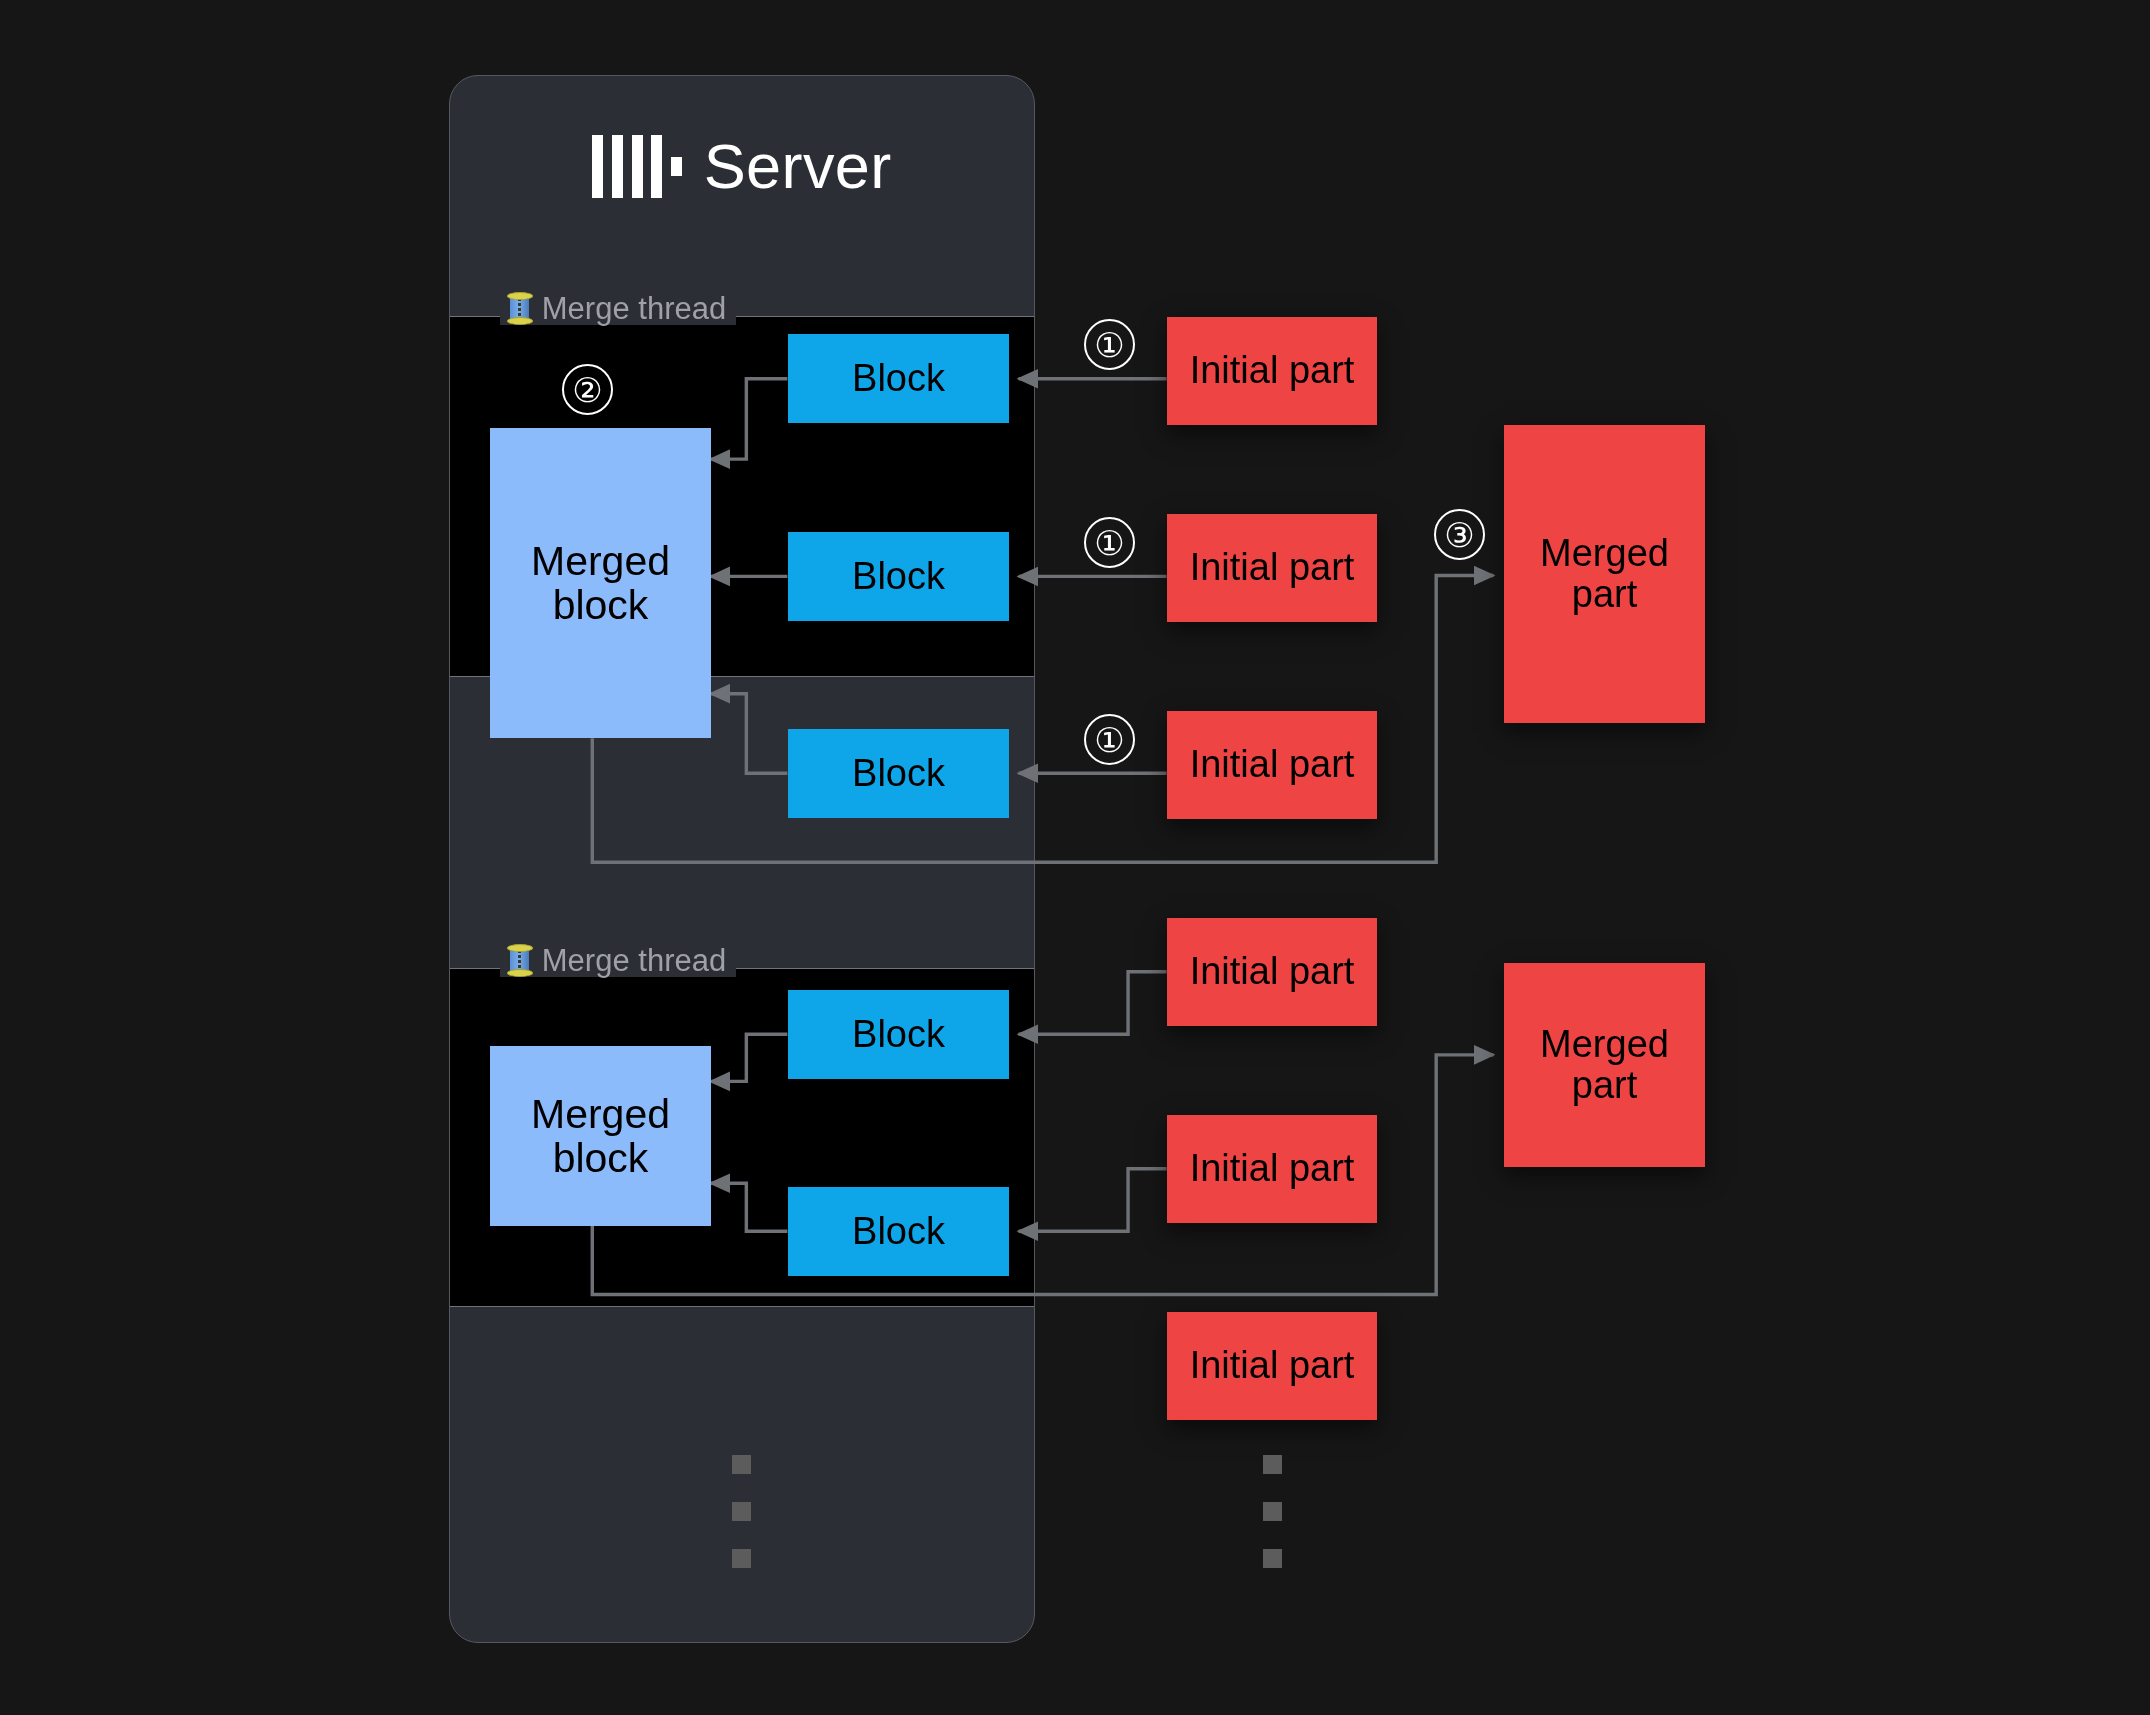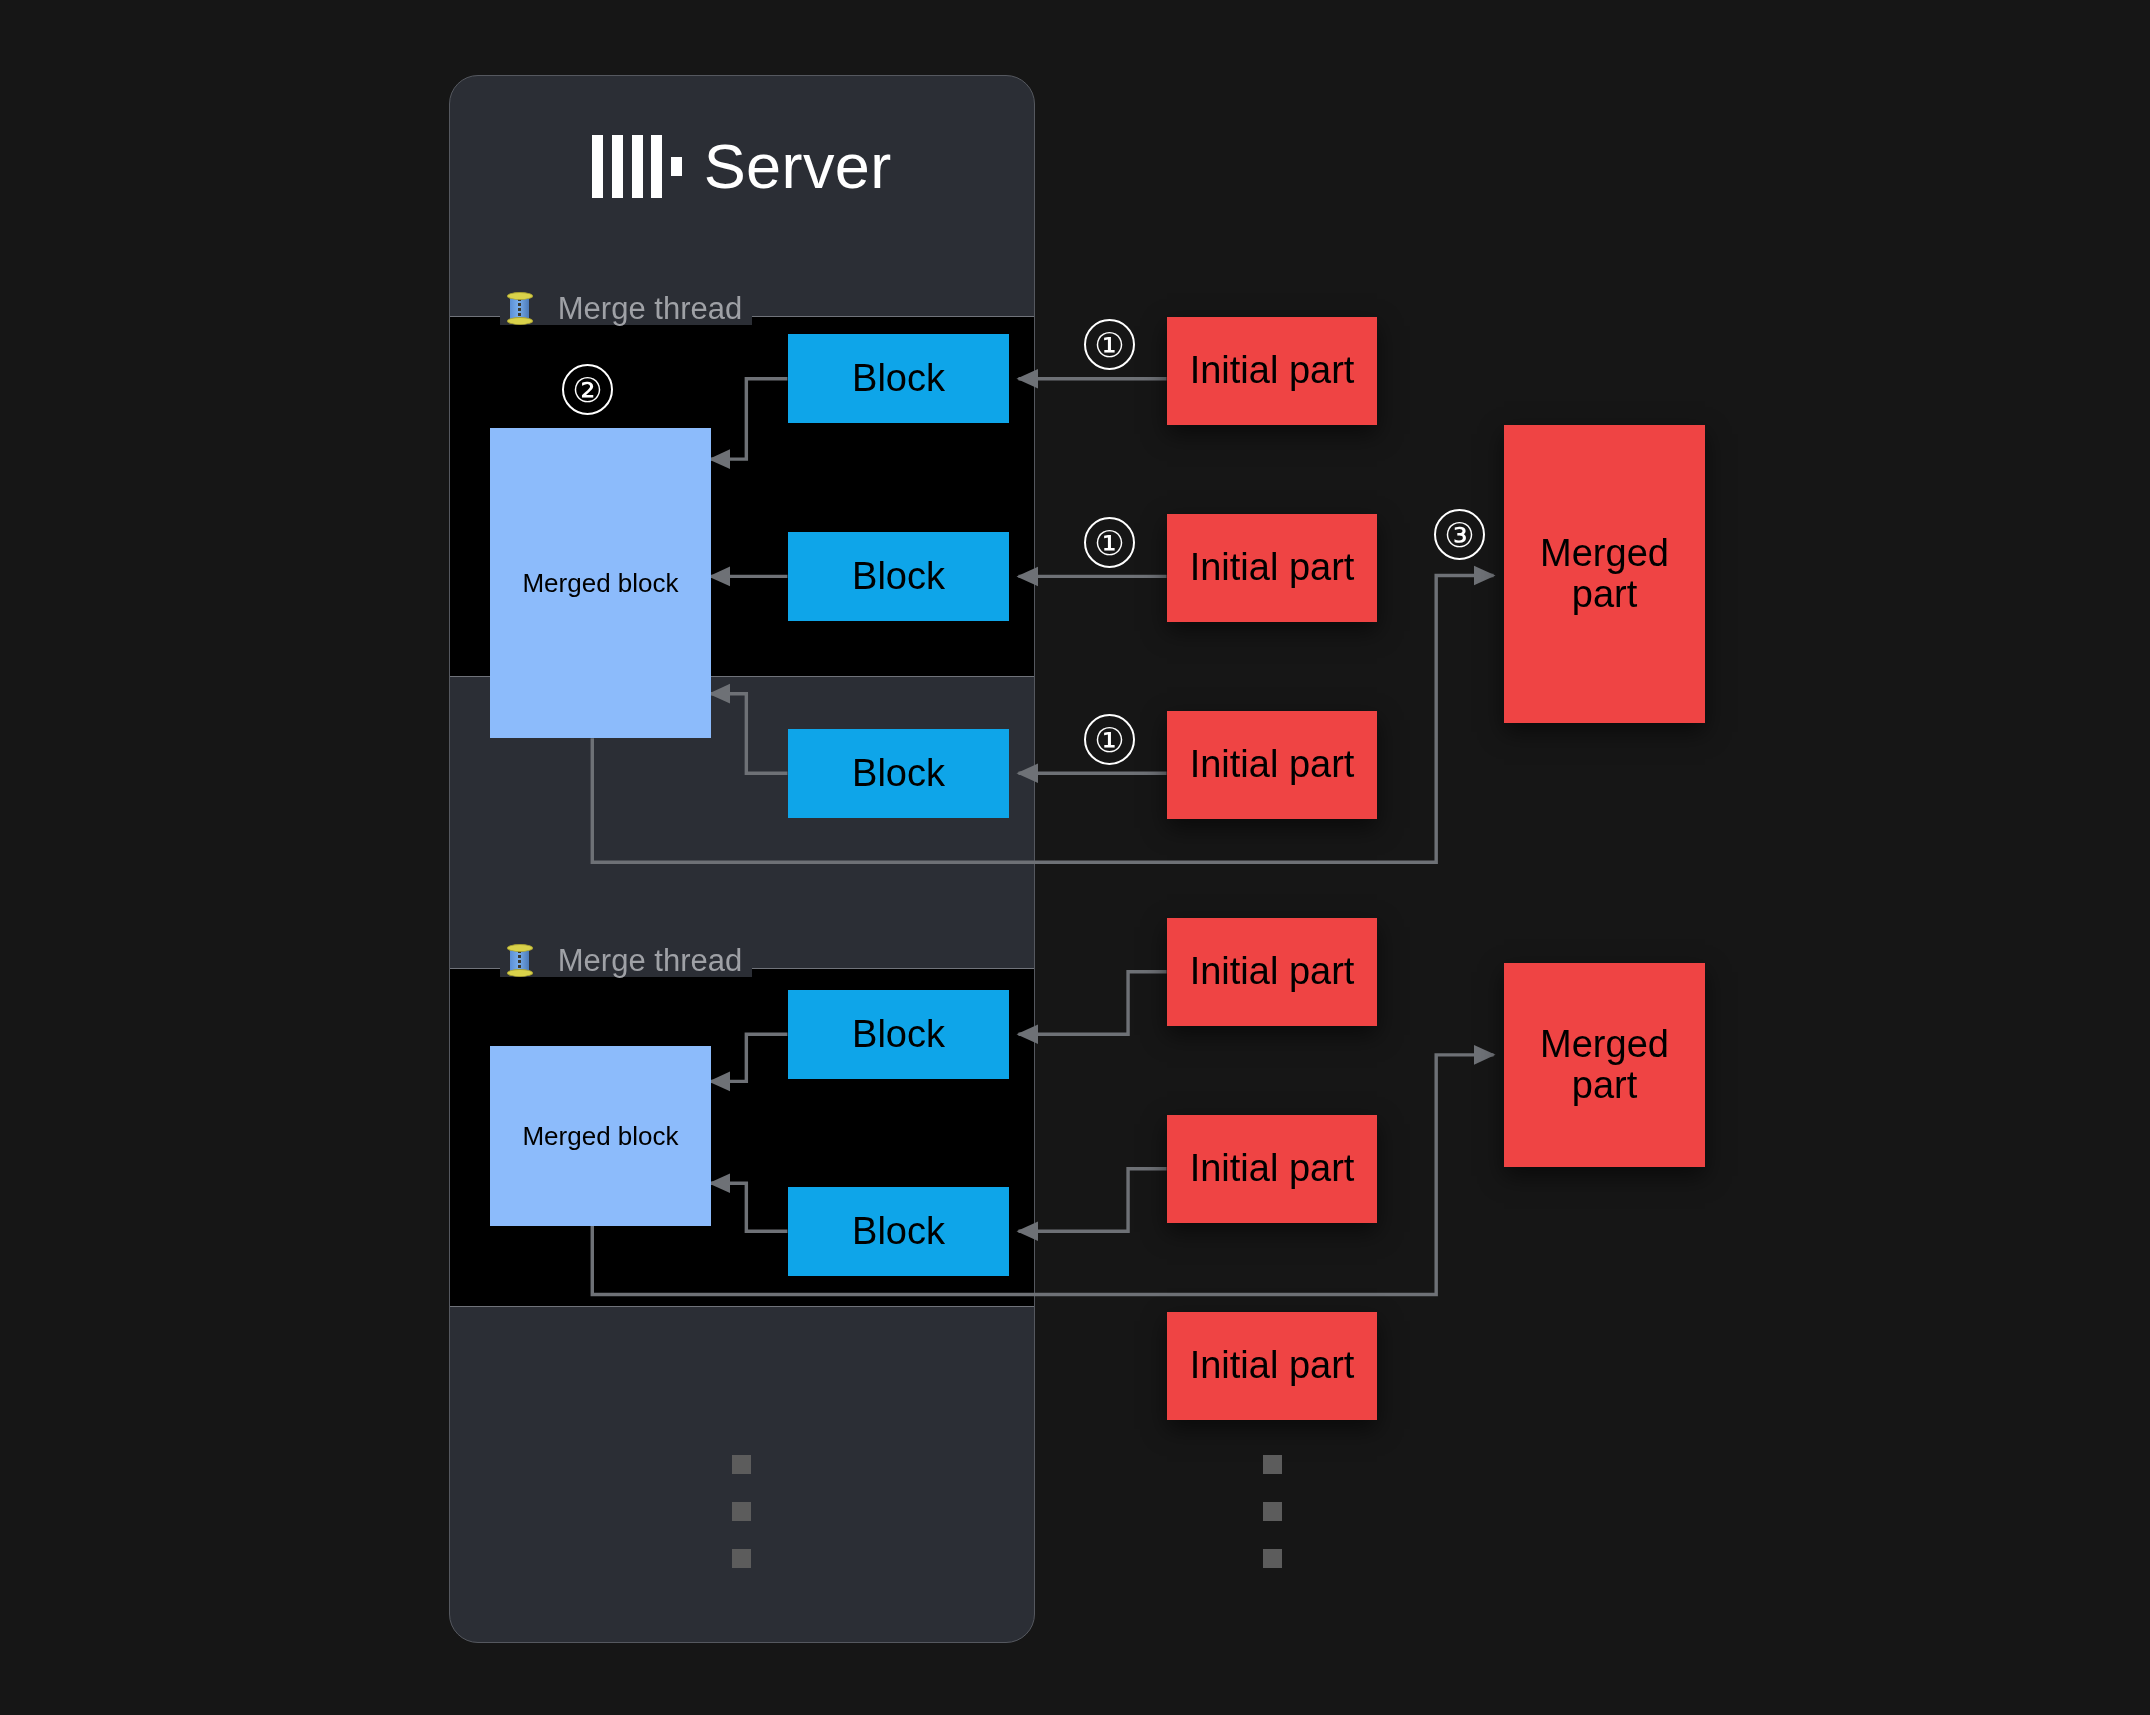--- a/index.html
+++ b/index.html
@@ -76,21 +76,21 @@
     background: #000000;
     border: 1.7px solid #70737A;
   }
   #thread-1 { left: -1.7px; top: 240px; width: 589px; height: 361px; }
   #thread-2 { left: -1.7px; top: 892px; width: 589px; height: 339px; }
 
   .thread-legend {
     position: absolute;
     display: flex;
     align-items: center;
-    gap: 25px;
+    gap: 9px;
     background: #2B2E35;
     padding: 0 10.3px 0 6.8px;
     height: 34px;
     white-space: nowrap;
     z-index: 6;
   }
   #legend-1 { left: 500px; top: 291px; }
   #legend-2 { left: 500px; top: 943px; }
 
   .thread-legend .legend-text {
@@ -141,21 +141,21 @@
     z-index: 4;
   }
   .box .box-label { display: block; }
 
   .box-block {
     background: #0ea5e9;
     font-size: 38px;
   }
   .box-merged-block {
     background: #8CBBFB;
-    font-size: 26px;
+    font-size: 41px;
   }
   .box-part {
     background: #ef4444;
     font-size: 38px;
     box-shadow: 0 8.6px 22px rgba(0,0,0,0.55);
   }
 
   
   .step {
     position: absolute;

